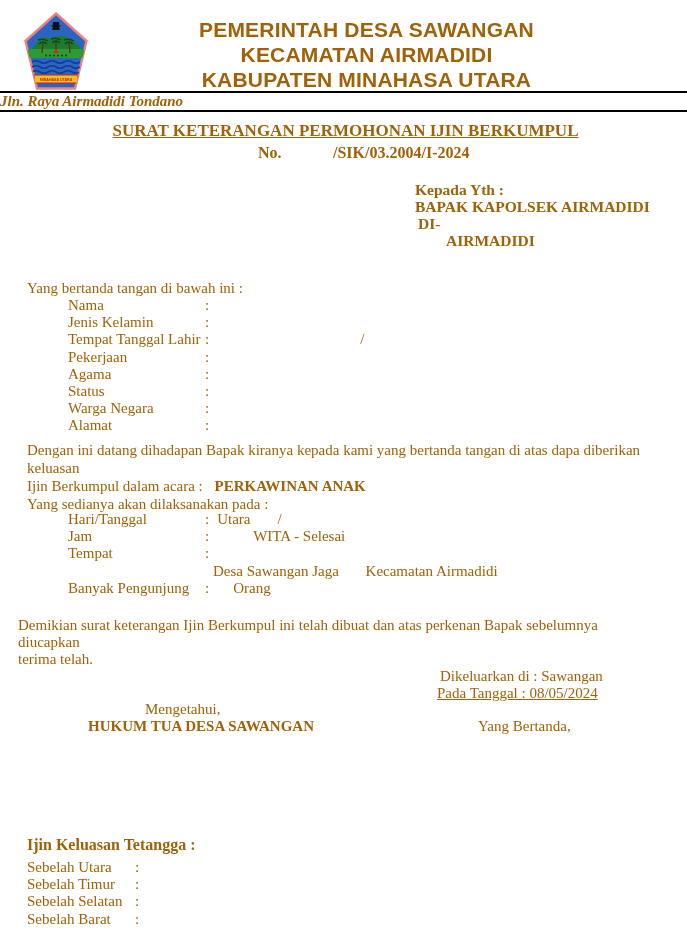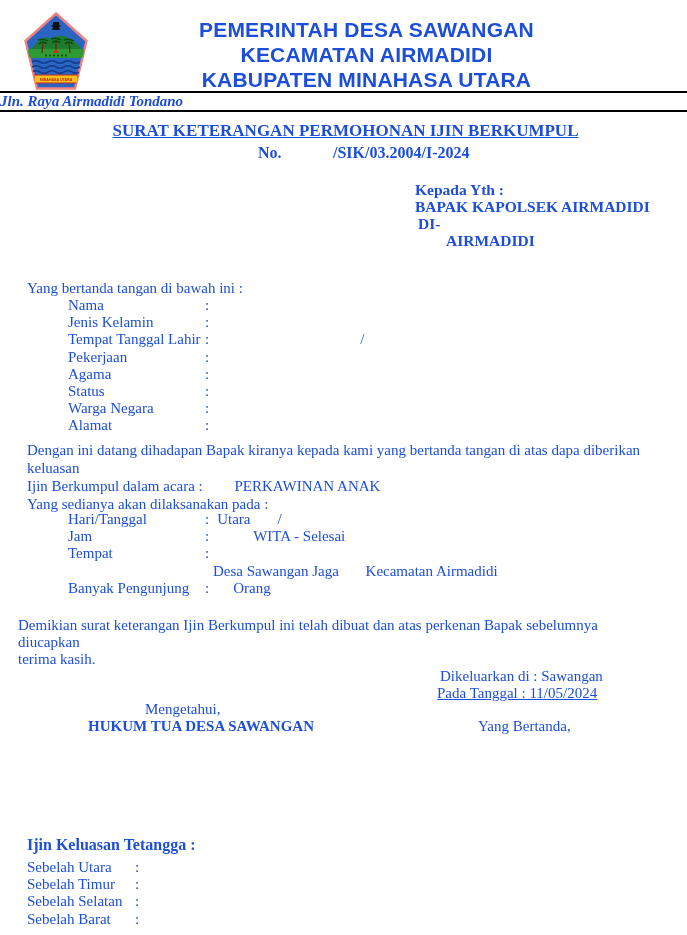--- a/index.html
+++ b/index.html
@@ -1,18 +1,18 @@
 <!DOCTYPE html>
 <html><head>
 <meta charset="utf-8">
 <style>
   html,body { margin:0; padding:0; background:#ffffff; }
   .page {
     position:relative; width:687px; height:935px; background:#ffffff;
-    font-family:"Liberation Serif", serif; font-size:15px; color:#1d4ed8;
+    font-family:"Liberation Serif", serif; font-size:15px; color:#a16207;
     overflow:hidden;
   }
   
   .header-text {
     position:absolute; top:17px; left:46px; right:0; text-align:center;
     font-family:"Liberation Sans", sans-serif; font-weight:bold;
     font-size:21px; line-height:25px; letter-spacing:0.2px;
   }
   .logo { position:absolute; top:12px; left:24px; width:64px; height:79px; }
   .address-bar {
@@ -44,21 +44,21 @@
   .row .val { white-space:pre; }
   .val-hari { padding-left:8px; }
   .slash-hari { margin-left:27px; }
   .slash-ttl { margin-left:151px; }
   .val-jam { padding-left:44px; }
   .val-pengunjung { padding-left:24px; }
   .place-row { padding-left:186px; }
   .place-part2 { margin-left:23px; }
   .para { position:absolute; left:27px; right:18px; line-height:18px; }
   .para1 { top:441px; }
-  .acara-bold { font-weight:normal; margin-left:28px; }
+  .acara-bold { font-weight:bold; margin-left:8px; }
   .closing { position:absolute; top:617px; left:18px; width:645px; line-height:17.2px; }
   
   .sig span { position:absolute; white-space:nowrap; }
   .issued-at { top:668px; left:440px; }
   .issued-on { top:685px; left:437px; text-decoration:underline; }
   .mengetahui { top:701px; left:145px; }
   .hukum { top:718px; left:88px; font-weight:bold; }
   .yang-bertanda { top:718px; left:478px; }
   
   .neighbors-heading { position:absolute; top:836px; left:27px; font-weight:bold; font-size:16px; }
@@ -219,26 +219,26 @@
     </div>
     <div class="row">
       <span class="lbl">Banyak Pengunjung</span>
       <span class="colon">:</span>
       <span class="val val-pengunjung">Orang</span>
     </div>
   </div>
 
   <div class="closing">
     <div>Demikian surat keterangan Ijin Berkumpul ini telah dibuat dan atas perkenan Bapak sebelumnya diucapkan</div>
-    <div>terima kasih.</div>
+    <div>terima telah.</div>
   </div>
 
   <div class="sig">
     <span class="issued-at">Dikeluarkan di : Sawangan</span>
-    <span class="issued-on">Pada Tanggal : 11/05/2024</span>
+    <span class="issued-on">Pada Tanggal : 08/05/2024</span>
     <span class="mengetahui">Mengetahui,</span>
     <span class="hukum">HUKUM TUA DESA SAWANGAN</span>
     <span class="yang-bertanda">Yang Bertanda,</span>
   </div>
 
   <div class="neighbors-heading">Ijin Keluasan Tetangga :</div>
   <div class="fields neighbors">
     <div class="row">
       <span class="lbl">Sebelah Utara</span>
       <span class="colon">:</span>

